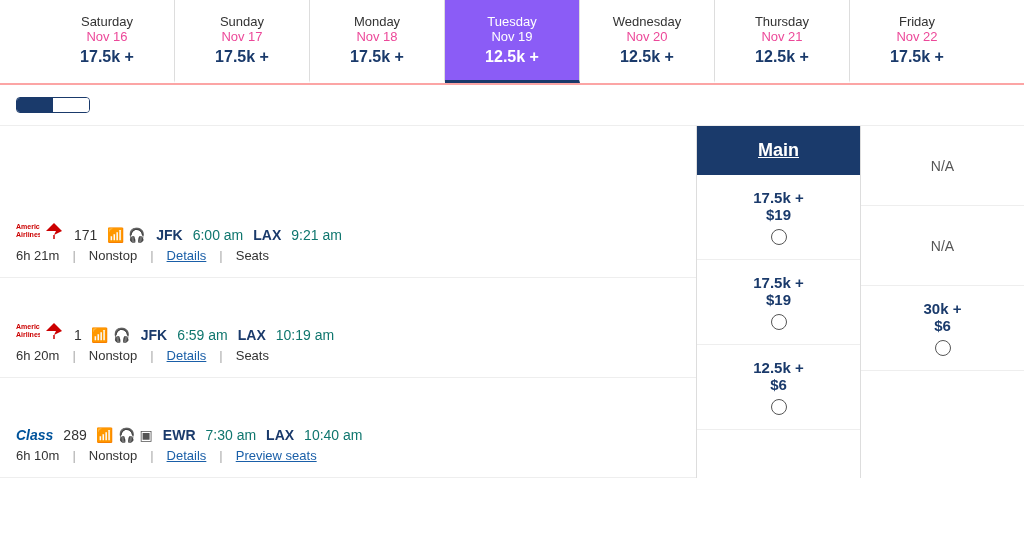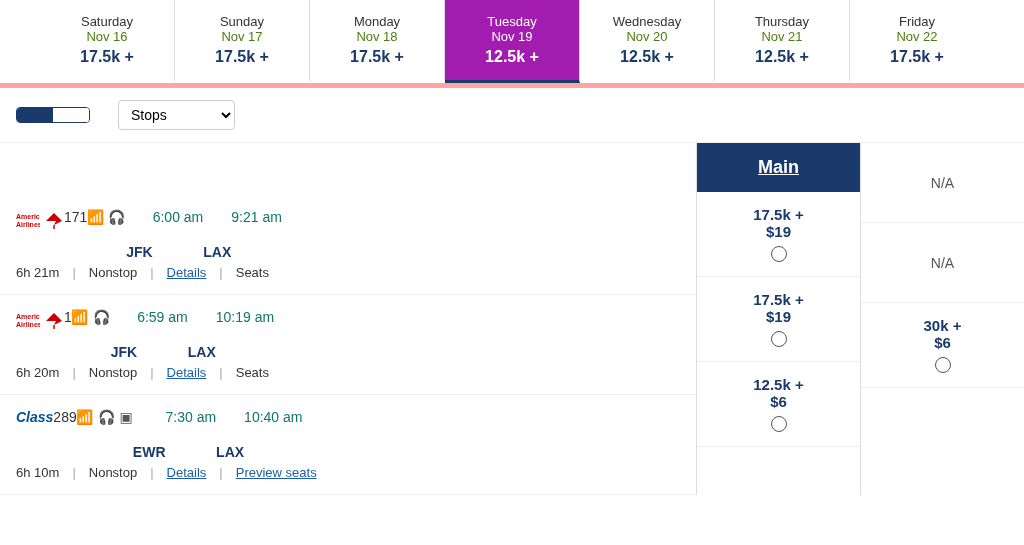--- a/index.html
+++ b/index.html
@@ -10,21 +10,21 @@
       font-size: 14px;
       width: 1024px;
       min-height: 545px;
       overflow: hidden;
     }
 
     
     .date-nav {
       display: flex;
       align-items: stretch;
-      border-bottom: 5px solid #fca5a5;
+      border-bottom: 2px solid #fca5a5;
       background: #fff;
     }
     .nav-arrow {
       display: flex;
       align-items: center;
       justify-content: center;
       width: 40px;
       font-size: 20px;
       color: #1a3a6b;
       cursor: pointer;
@@ -45,30 +45,30 @@
       border-bottom: 3px solid transparent;
     }
     .date-tab:last-child { border-right: none; }
     .date-tab .day-name {
       font-size: 13px;
       font-weight: normal;
       color: #333;
     }
     .date-tab .date-str {
       font-size: 13px;
-      color: #4d7c0f;
+      color: #ec4899;
       margin-bottom: 4px;
     }
     .date-tab .price {
       font-size: 16px;
       font-weight: bold;
       color: #1a3a6b;
     }
     .date-tab.active {
-      background: #a21caf;
+      background: #8b5cf6;
       border-bottom: 3px solid #1a3a6b;
     }
     .date-tab.active .day-name,
     .date-tab.active .date-str,
     .date-tab.active .price {
       color: #fff;
     }
 
     
     .filter-row {
@@ -155,21 +155,22 @@
       border-left: 1px solid #ddd;
     }
 
     .flight-row {
       padding: 14px 16px 14px 16px;
       border-bottom: 1px solid #eee;
       min-height: 80px;
     }
     .flight-top {
       display: flex;
-      align-items: flex-start;
+      align-items: flex-end;
+      gap: 10px;
       margin-bottom: 5px;
     }
     .airline-logo {
       display: flex;
       align-items: center;
       gap: 4px;
     }
     .aa-icon {
       width: 24px;
       height: 24px;
@@ -290,26 +291,20 @@
     <div class="price">17.5k +</div>
   </div>
     </div>
   <button class="nav-arrow"></button>
 </div>
 
 <div class="filter-row">
   <div class="filter-buttons">
     <button class="filter-btn active"></button>
     <button class="filter-btn"></button>
-  </div>
-  <div class="sort-area">
-    <span class="sort-label"></span>
-    <select class="sort-select">
-      
-    <option>Stops</option><option>Price</option><option>Duration</option><option>Departure</option><option>Arrival</option></select>
   </div>
   <span class="compare-link"></span>
 
 </div>
 
 <div class="results-table">
   <div class="flight-rows">
 
   <div style="height: 52px;"></div>
       <div class="flight-row">

